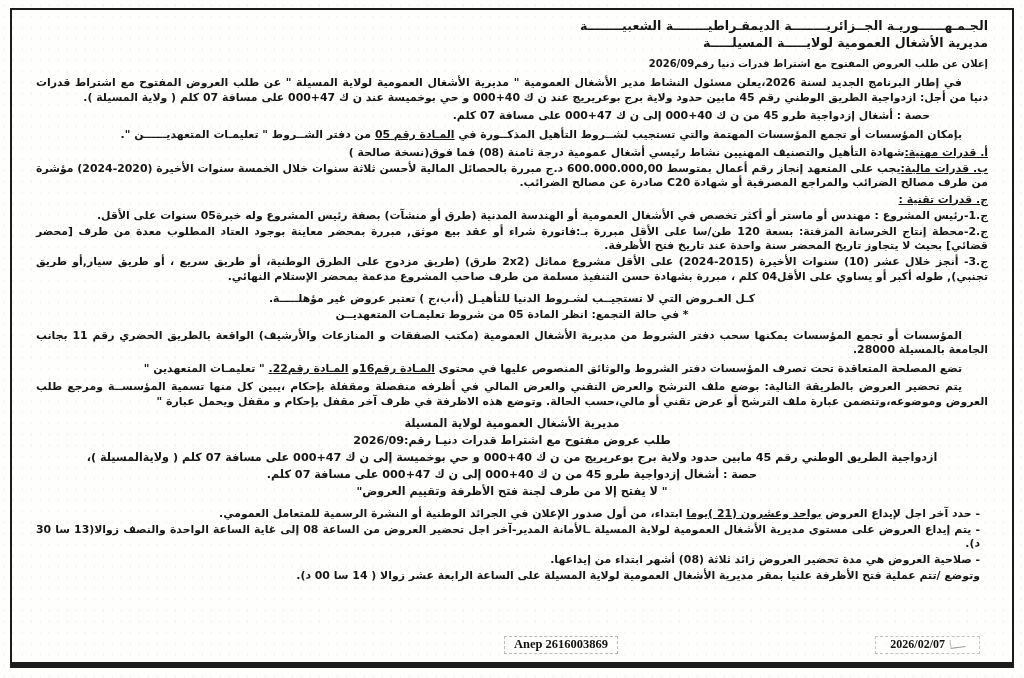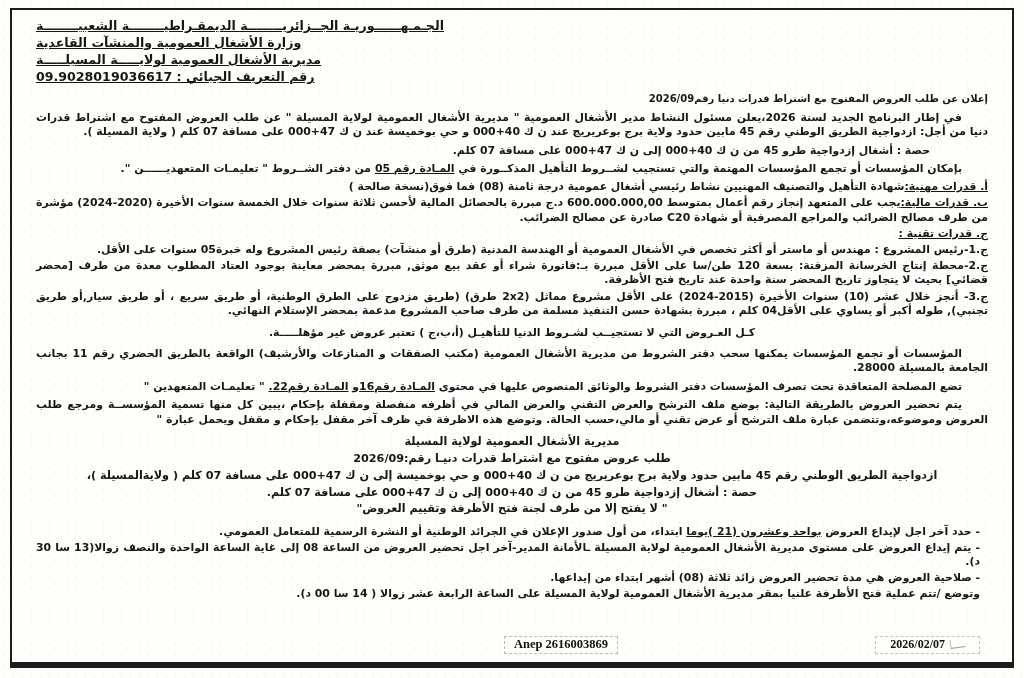--- a/index.html
+++ b/index.html
@@ -10,21 +10,21 @@
     background-size:9px 11px;
     font-family:"DejaVu Sans",sans-serif;
     direction:rtl;color:#161616;overflow:hidden;
   }
   .frame{
     position:absolute;top:8px;right:10px;left:10px;bottom:10px;
     border:2px solid #1c1c1c;border-bottom-width:6px;
     box-sizing:border-box;padding:7px 24px 5px;
     display:flex;flex-direction:column;overflow:hidden;
   }
-  .hdr{text-align:left;font-weight:700;text-decoration:underline;}
+  .hdr{text-align:right;font-weight:700;}
   .hdr-line{font-size:12.6px;line-height:1.36;}
   .doc-title{font-weight:700;font-size:10px;margin:7px 0 5px;}
   p{margin:2px 0;font-size:10.9px;line-height:1.33;text-align:justify;font-weight:700;}
   .indent{text-indent:26px;}
   .lot-line{margin-right:58px;text-align:right;}
   .center{text-align:center;}
   .u{text-decoration:underline;}
   .label{text-decoration:underline;}
   .qual p{margin:1.6px 0;}
   .note-block{margin:4px 0 2px;}
@@ -39,23 +39,21 @@
     border-bottom:1px solid rgba(40,40,40,.45);border-left:1px solid rgba(40,40,40,.3);transform:rotate(-8deg);}
 </style>
 </head>
 <body>
 
 <div class="page">
   <div class="frame">
 
     <div class="hdr">
       <div class="hdr-line">الجـمـهــــــوريـة الجــزائريــــــــة الديمقـراطيــــــــة الشعبيــــــــة</div>
-      <div class="hdr-line">وزارة الأشغال العمومية والمنشآت القاعدية</div>
       <div class="hdr-line">مديرية الأشغال العمومية لولايـــــة المسيلـــــة</div>
-      <div class="hdr-line">رقم التعريف الجبائي : 09.9028019036617</div>
     </div>
 
     <div class="doc-title">إعلان عن طلب العروض المفتوح مع اشتراط قدرات دنيا رقم2026/09</div>
 
     <p class="indent">في إطار البرنامج الجديد لسنة 2026،يعلن مسئول النشاط مدير الأشغال العمومية " مديرية الأشغال العمومية لولاية المسيلة " عن طلب العروض المفتوح مع اشتراط قدرات دنيا من أجل: ازدواجية الطريق الوطني رقم 45 مابين حدود ولاية برج بوعريريج عند ن ك 40+000 و حي بوخميسة عند ن ك 47+000 على مسافة 07 كلم ( ولاية المسيلة ).</p>
 
     <p class="lot-line">حصة : أشغال إزدواجية طرو 45 من ن ك 40+000 إلى ن ك 47+000 على مسافة 07 كلم.</p>
 
     <p class="indent"><span>بإمكان المؤسسات أو تجمع المؤسسات المهتمة والتي تستجيب لشــروط التأهيل المذكــورة في </span><span class="u">المـادة رقم 05</span><span> من دفتر الشــروط " تعليمـات المتعهديــــــن ".</span></p>
 
@@ -63,20 +61,21 @@
       <p><span class="label">أ. قدرات مهنية:</span><span>شهادة التأهيل والتصنيف المهنيين نشاط رئيسي أشغال عمومية درجة ثامنة (08) فما فوق(نسخة صالحة )</span></p>
       <p><span class="label">ب. قدرات مالية:</span><span>يجب على المتعهد إنجاز رقم أعمال بمتوسط 600.000.000,00 د.ج مبررة بالحصائل المالية لأحسن ثلاثة سنوات خلال الخمسة سنوات الأخيرة (2020-2024) مؤشرة من طرف مصالح الضرائب والمراجع المصرفية أو شهادة C20 صادرة عن مصالح الضرائب.</span></p>
       <p><span class="label">ج. قدرات تقنية :</span></p>
       <p><span>ج.1-رئيس المشروع :</span><span> مهندس أو ماستر أو أكثر تخصص في الأشغال العمومية أو الهندسة المدنية (طرق أو منشآت) بصفة رئيس المشروع وله خبرة05 سنوات على الأقل.</span></p>
       <p><span>ج.2-محطة إنتاج الخرسانة المزفتة:</span><span> بسعة 120 طن/سا على الأقل مبررة بـ:فاتورة شراء أو عقد بيع موثق, مبررة بمحضر معاينة بوجود العتاد المطلوب معدة من طرف [محضر قضائي] بحيث لا يتجاوز تاريخ المحضر سنة واحدة عند تاريخ فتح الأظرفة.</span></p>
       <p><span>ج.3-</span><span> أنجز خلال عشر (10) سنوات الأخيرة (2015-2024) على الأقل مشروع مماثل (2x2 طرق) (طريق مزدوج على الطرق الوطنية، أو طريق سريع ، أو طريق سيار,أو طريق تجنبي), طوله أكبر أو يساوي على الأقل04 كلم ، مبررة بشهادة حسن التنفيذ مسلمة من طرف صاحب المشروع مدعمة بمحضر الإستلام النهائي.</span></p>
     </div>
 
     <div class="note-block">
       <p class="center">كـل العـروض التي لا تستجيــب لشـروط الدنيا للتأهيـل (أ،ب،ج ) تعتبر عروض غير مؤهلـــــة.</p>
+      <p class="center">* في حالة التجمع: انظر المادة 05 من شروط تعليمـات المتعهديــن</p>
     </div>
 
     <p class="indent">المؤسسات أو تجمع المؤسسات يمكنها سحب دفتر الشروط من مديرية الأشغال العمومية (مكتب الصفقات و المنازعات والأرشيف) الواقعة بالطريق الحضري رقم 11 بجانب الجامعة بالمسيلة 28000.</p>
 
     <p class="indent"><span>تضع المصلحة المتعاقدة تحت تصرف المؤسسات دفتر الشروط والوثائق المنصوص عليها في محتوى </span><span class="u">المـادة رقم16</span><span>و </span><span class="u">المـادة رقم22.</span><span> " تعليمـات المتعهدين "</span></p>
 
     <p class="indent">يتم تحضير العروض بالطريقة التالية: بوضع ملف الترشح والعرض التقني والعرض المالي في أظرفه منفصلة ومقفلة بإحكام ،يبين كل منها تسمية المؤسســة ومرجع طلب العروض وموضوعه،وتتضمن عبارة ملف الترشح أو عرض تقني أو مالي،حسب الحالة. وتوضع هذه الاظرفة في ظرف آخر مقفل بإحكام و مقفل ويحمل عبارة "</p>
 
     <div class="envelope">
       <span class="env-line">مديرية الأشغال العمومية لولاية المسيلة</span>

